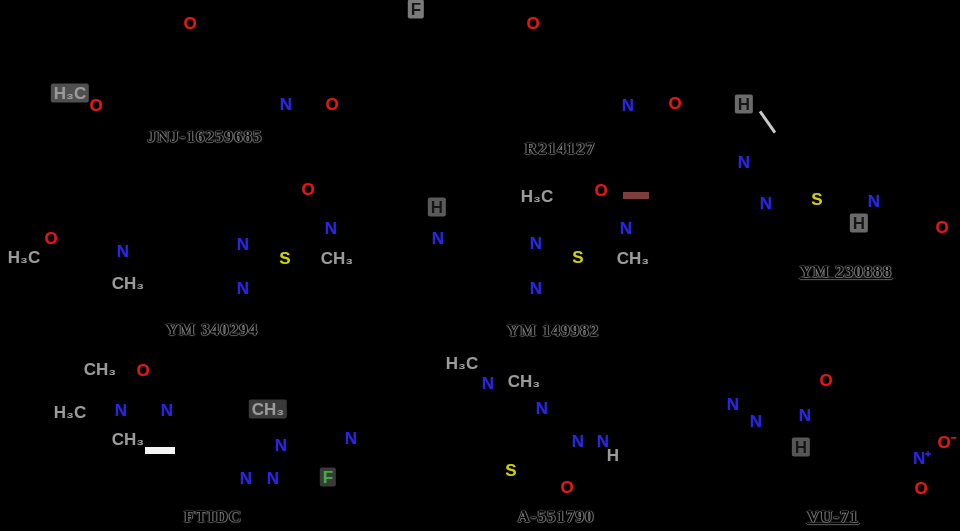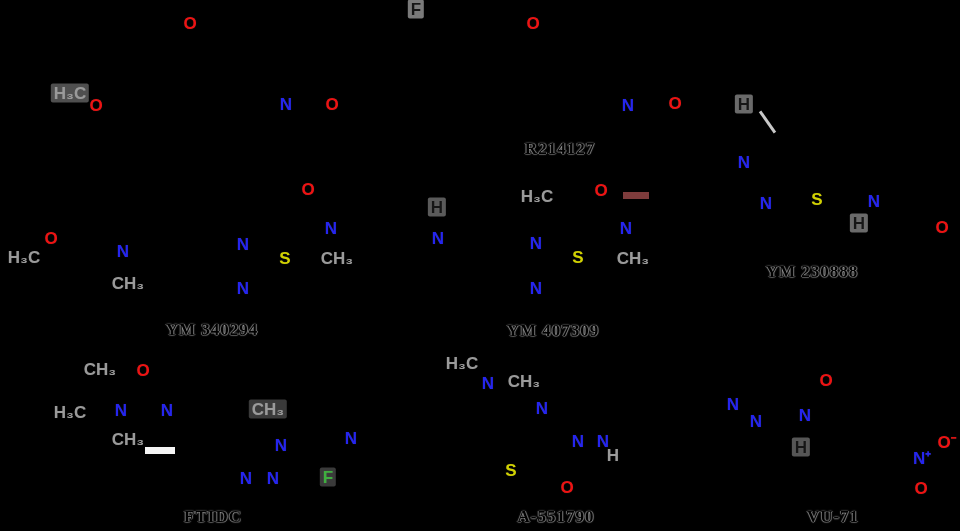--- a/index.html
+++ b/index.html
@@ -41,35 +41,36 @@
   }
 </style>
 </head>
 <body>
 
 <div id="canvas" style="width: 960px; height: 531px; background: rgb(0, 0, 0);">
     <span class="atom" style="left: 190px; top: 23px; color: rgb(238, 18, 18);">O</span>
     <span class="atom boxed" style="left: 70px; top: 93px; color: rgb(154, 154, 154); background: rgb(79, 79, 79);">H₃C</span>
     <span class="atom" style="left: 96px; top: 105px; color: rgb(238, 18, 18);">O</span>
     <span class="atom" style="left: 286px; top: 104px; color: rgb(37, 37, 238);">N</span>
+    <div class="compound-label" style="left: 205px; top: 137px;">JNJ-16259685</div>
     <span class="atom boxed" style="left: 416px; top: 9px; color: rgb(22, 22, 22); background: rgb(122, 122, 122);">F</span>
     <span class="atom" style="left: 533px; top: 23px; color: rgb(238, 18, 18);">O</span>
     <span class="atom" style="left: 332px; top: 104px; color: rgb(238, 18, 18);">O</span>
     <span class="atom" style="left: 628px; top: 105px; color: rgb(37, 37, 238);">N</span>
     <div class="compound-label" style="left: 560px; top: 137px; margin-top: 12px;">R214127</div>
     <span class="atom" style="left: 675px; top: 103px; color: rgb(238, 18, 18);">O</span>
     <span class="atom boxed" style="left: 744px; top: 104px; color: rgb(22, 22, 22); background: rgb(106, 106, 106);">H</span>
     <span class="atom" style="left: 744px; top: 162px; color: rgb(37, 37, 238);">N</span>
     <span class="atom" style="left: 766px; top: 203px; color: rgb(37, 37, 238);">N</span>
     <span class="atom" style="left: 817px; top: 199px; color: rgb(210, 210, 0);">S</span>
     <span class="atom boxed" style="left: 859px; top: 223px; color: rgb(22, 22, 22); background: rgb(106, 106, 106);">H</span>
     <span class="atom" style="left: 874px; top: 201px; color: rgb(37, 37, 238);">N</span>
     <span class="atom" style="left: 942px; top: 227px; color: rgb(238, 18, 18);">O</span>
     <span class="mark" style="left: 765.5px; top: 109px; width: 3px; height: 26px; background: rgb(200, 200, 200); transform: rotate(-35deg);"></span>
-    <div class="compound-label" style="left: 812px; top: 272px;">YM 230888</div>
+    <div class="compound-label" style="left: 846px; top: 272px; text-decoration: underline;">YM 230888</div>
     <span class="atom" style="left: 24px; top: 257px; color: rgb(154, 154, 154);">H₃C</span>
     <span class="atom" style="left: 51px; top: 238px; color: rgb(238, 18, 18);">O</span>
     <span class="atom" style="left: 123px; top: 251px; color: rgb(37, 37, 238);">N</span>
     <span class="atom" style="left: 128px; top: 283px; color: rgb(154, 154, 154);">CH₃</span>
     <span class="atom" style="left: 243px; top: 244px; color: rgb(37, 37, 238);">N</span>
     <span class="atom" style="left: 243px; top: 288px; color: rgb(37, 37, 238);">N</span>
     <span class="atom" style="left: 285px; top: 258px; color: rgb(210, 210, 0);">S</span>
     <span class="atom" style="left: 308px; top: 189px; color: rgb(238, 18, 18);">O</span>
     <span class="atom" style="left: 331px; top: 228px; color: rgb(37, 37, 238);">N</span>
     <span class="atom" style="left: 337px; top: 258px; color: rgb(154, 154, 154);">CH₃</span>
@@ -77,21 +78,21 @@
     <span class="atom boxed" style="left: 437px; top: 207px; color: rgb(22, 22, 22); background: rgb(90, 90, 90);">H</span>
     <span class="atom" style="left: 438px; top: 238px; color: rgb(37, 37, 238);">N</span>
     <span class="atom" style="left: 537px; top: 196px; color: rgb(154, 154, 154);">H₃C</span>
     <span class="atom" style="left: 601px; top: 190px; color: rgb(238, 18, 18);">O</span>
     <span class="atom" style="left: 536px; top: 243px; color: rgb(37, 37, 238);">N</span>
     <span class="atom" style="left: 536px; top: 288px; color: rgb(37, 37, 238);">N</span>
     <span class="atom" style="left: 578px; top: 257px; color: rgb(210, 210, 0);">S</span>
     <span class="atom" style="left: 626px; top: 228px; color: rgb(37, 37, 238);">N</span>
     <span class="atom" style="left: 633px; top: 258px; color: rgb(154, 154, 154);">CH₃</span>
     <span class="mark" style="left: 623px; top: 191.5px; width: 26px; height: 7px; background: rgb(126, 60, 60); transform: rotate(0deg);"></span>
-    <div class="compound-label" style="left: 553px; top: 331px;">YM 407309</div>
+    <div class="compound-label" style="left: 553px; top: 331px;">YM 149982</div>
     <span class="atom" style="left: 100px; top: 369px; color: rgb(154, 154, 154);">CH₃</span>
     <span class="atom" style="left: 143px; top: 370px; color: rgb(238, 18, 18);">O</span>
     <span class="atom" style="left: 70px; top: 412px; color: rgb(154, 154, 154);">H₃C</span>
     <span class="atom" style="left: 121px; top: 410px; color: rgb(37, 37, 238);">N</span>
     <span class="atom" style="left: 128px; top: 439px; color: rgb(154, 154, 154);">CH₃</span>
     <span class="atom" style="left: 167px; top: 410px; color: rgb(37, 37, 238);">N</span>
     <span class="atom boxed" style="left: 268px; top: 409px; color: rgb(154, 154, 154); background: rgb(58, 58, 58);">CH₃</span>
     <span class="atom" style="left: 281px; top: 445px; color: rgb(37, 37, 238);">N</span>
     <span class="atom" style="left: 246px; top: 478px; color: rgb(37, 37, 238);">N</span>
     <span class="atom" style="left: 273px; top: 478px; color: rgb(37, 37, 238);">N</span>
@@ -110,14 +111,14 @@
     <span class="atom" style="left: 567px; top: 487px; color: rgb(238, 18, 18);">O</span>
     <div class="compound-label" style="left: 556px; top: 517px;">A-551790</div>
     <span class="atom" style="left: 733px; top: 404px; color: rgb(37, 37, 238);">N</span>
     <span class="atom" style="left: 756px; top: 421px; color: rgb(37, 37, 238);">N</span>
     <span class="atom" style="left: 805px; top: 415px; color: rgb(37, 37, 238);">N</span>
     <span class="atom boxed" style="left: 801px; top: 447px; color: rgb(22, 22, 22); background: rgb(86, 86, 86);">H</span>
     <span class="atom" style="left: 826px; top: 380px; color: rgb(238, 18, 18);">O</span>
     <span class="atom" style="left: 922px; top: 458px; color: rgb(37, 37, 238);">N⁺</span>
     <span class="atom" style="left: 947px; top: 442px; color: rgb(238, 18, 18);">O⁻</span>
     <span class="atom" style="left: 921px; top: 488px; color: rgb(238, 18, 18);">O</span>
-    <div class="compound-label" style="left: 833px; top: 517px;">VU-71</div>
+    <div class="compound-label" style="left: 833px; top: 517px; text-decoration: underline;">VU-71</div>
   </div>
 
 </body></html>

